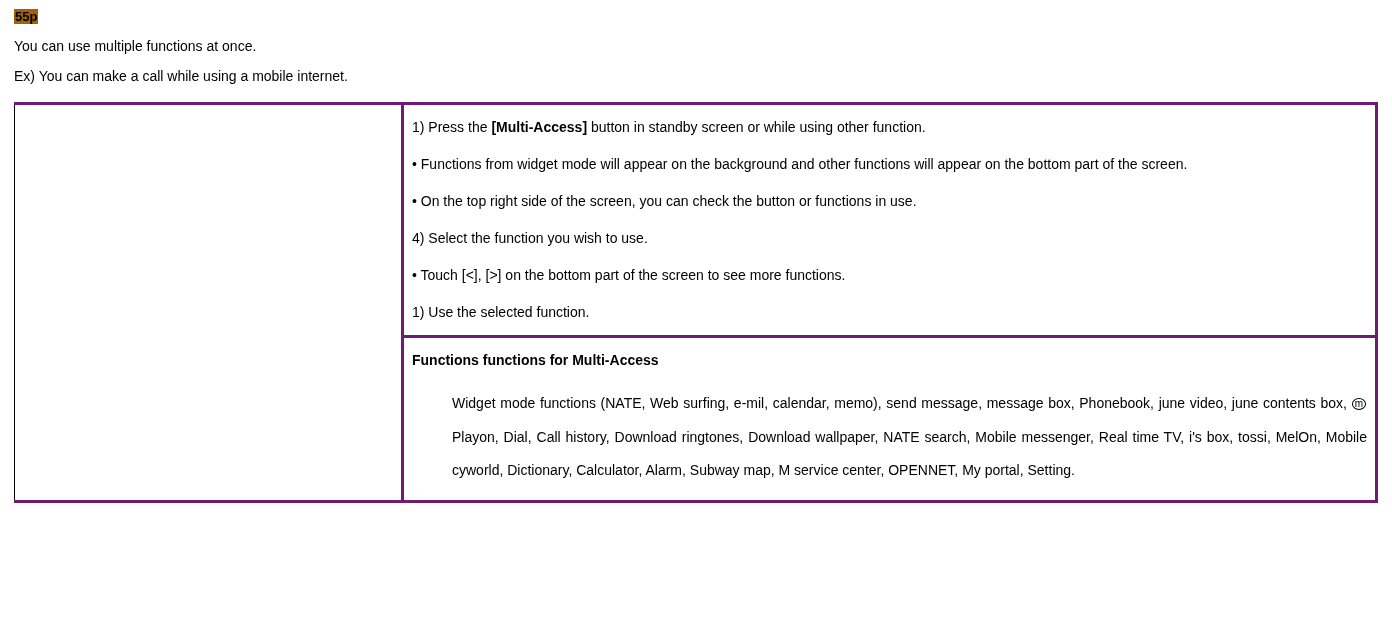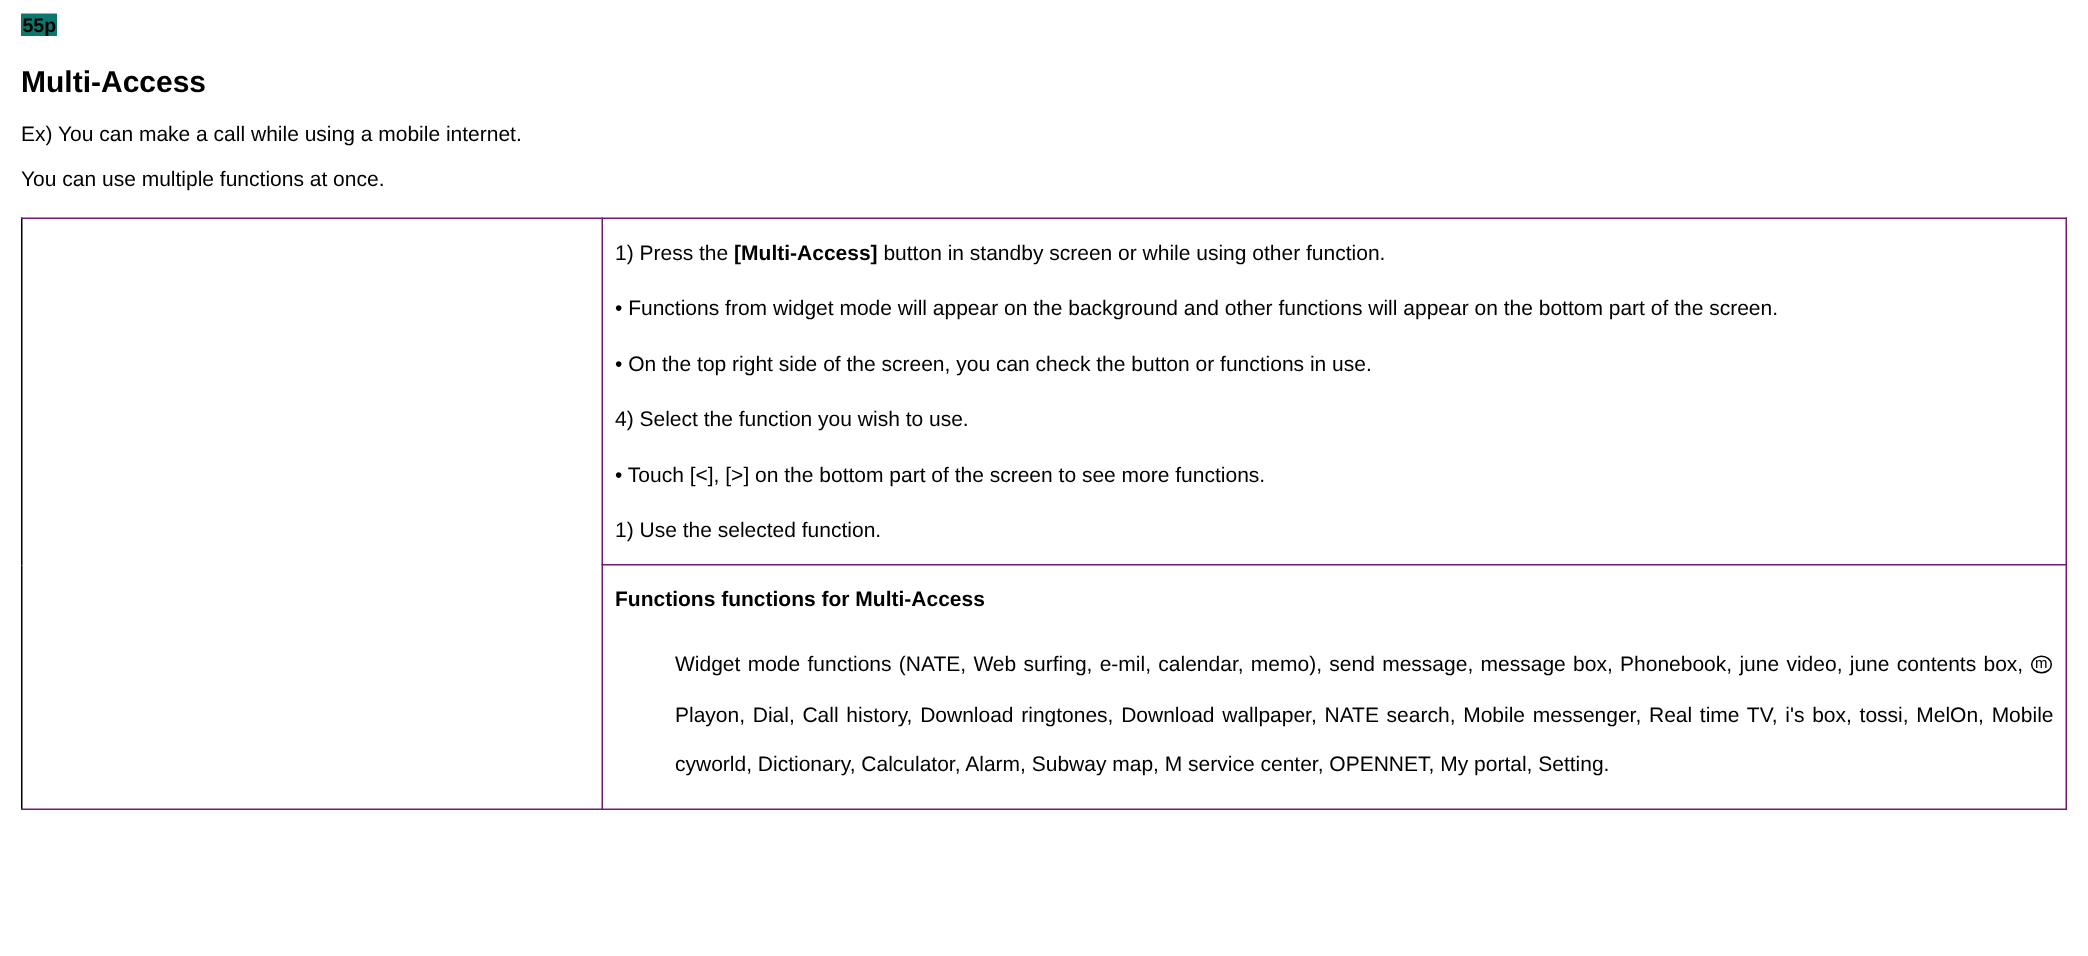--- a/index.html
+++ b/index.html
@@ -6,42 +6,42 @@
       font-family: Arial, Helvetica, sans-serif;
       margin: 0;
       padding: 0;
       font-size: 14px;
       color: #000;
     }
     .page {
       padding: 8px 14px 0 14px;
     }
     .page-marker {
-      background-color: #0f766e;
+      background-color: #a16207;
       font-weight: bold;
       display: inline-block;
       padding: 0 1px;
       font-size: 13px;
     }
     h2 {
       font-size: 20px;
       font-weight: bold;
       margin: 20px 0 14px 0;
     }
     .intro-line {
       margin: 14px 0;
       font-size: 14px;
     }
     table {
       border-collapse: collapse;
       width: 100%;
       margin-top: 18px;
     }
     td {
-      border: 1px solid #701a75;
+      border: 3px solid #701a75;
       vertical-align: top;
       padding: 10px 8px 10px 8px;
       font-size: 14px;
     }
     td.left-col {
       width: 370px;
       border-left: 1px solid #000;
     }
     .para {
       margin: 6px 0 16px 0;
@@ -72,24 +72,23 @@
       vertical-align: middle;
       margin-right: 1px;
     }
   </style>
 </head>
 <body>
 
 <div class="page">
   <span class="page-marker">55p</span>
 
-  <h2>Multi-Access</h2>
 
+  <div class="intro-line">You can use multiple functions at once.</div>
   <div class="intro-line">Ex) You can make a call while using a mobile internet.</div>
-  <div class="intro-line">You can use multiple functions at once.</div>
 
   <table>
     <tbody>
         <tr>
       <td class="left-col" rowspan="2"></td>
       <td>
         <div class="para para-first">
           <span>1) Press the </span><span class="bold">[Multi-Access]</span><span> button in standby screen or while using other function.</span>
         </div>
         <div class="para">• Functions from widget mode will appear on the background and other functions will appear on the bottom part of the screen.</div>

